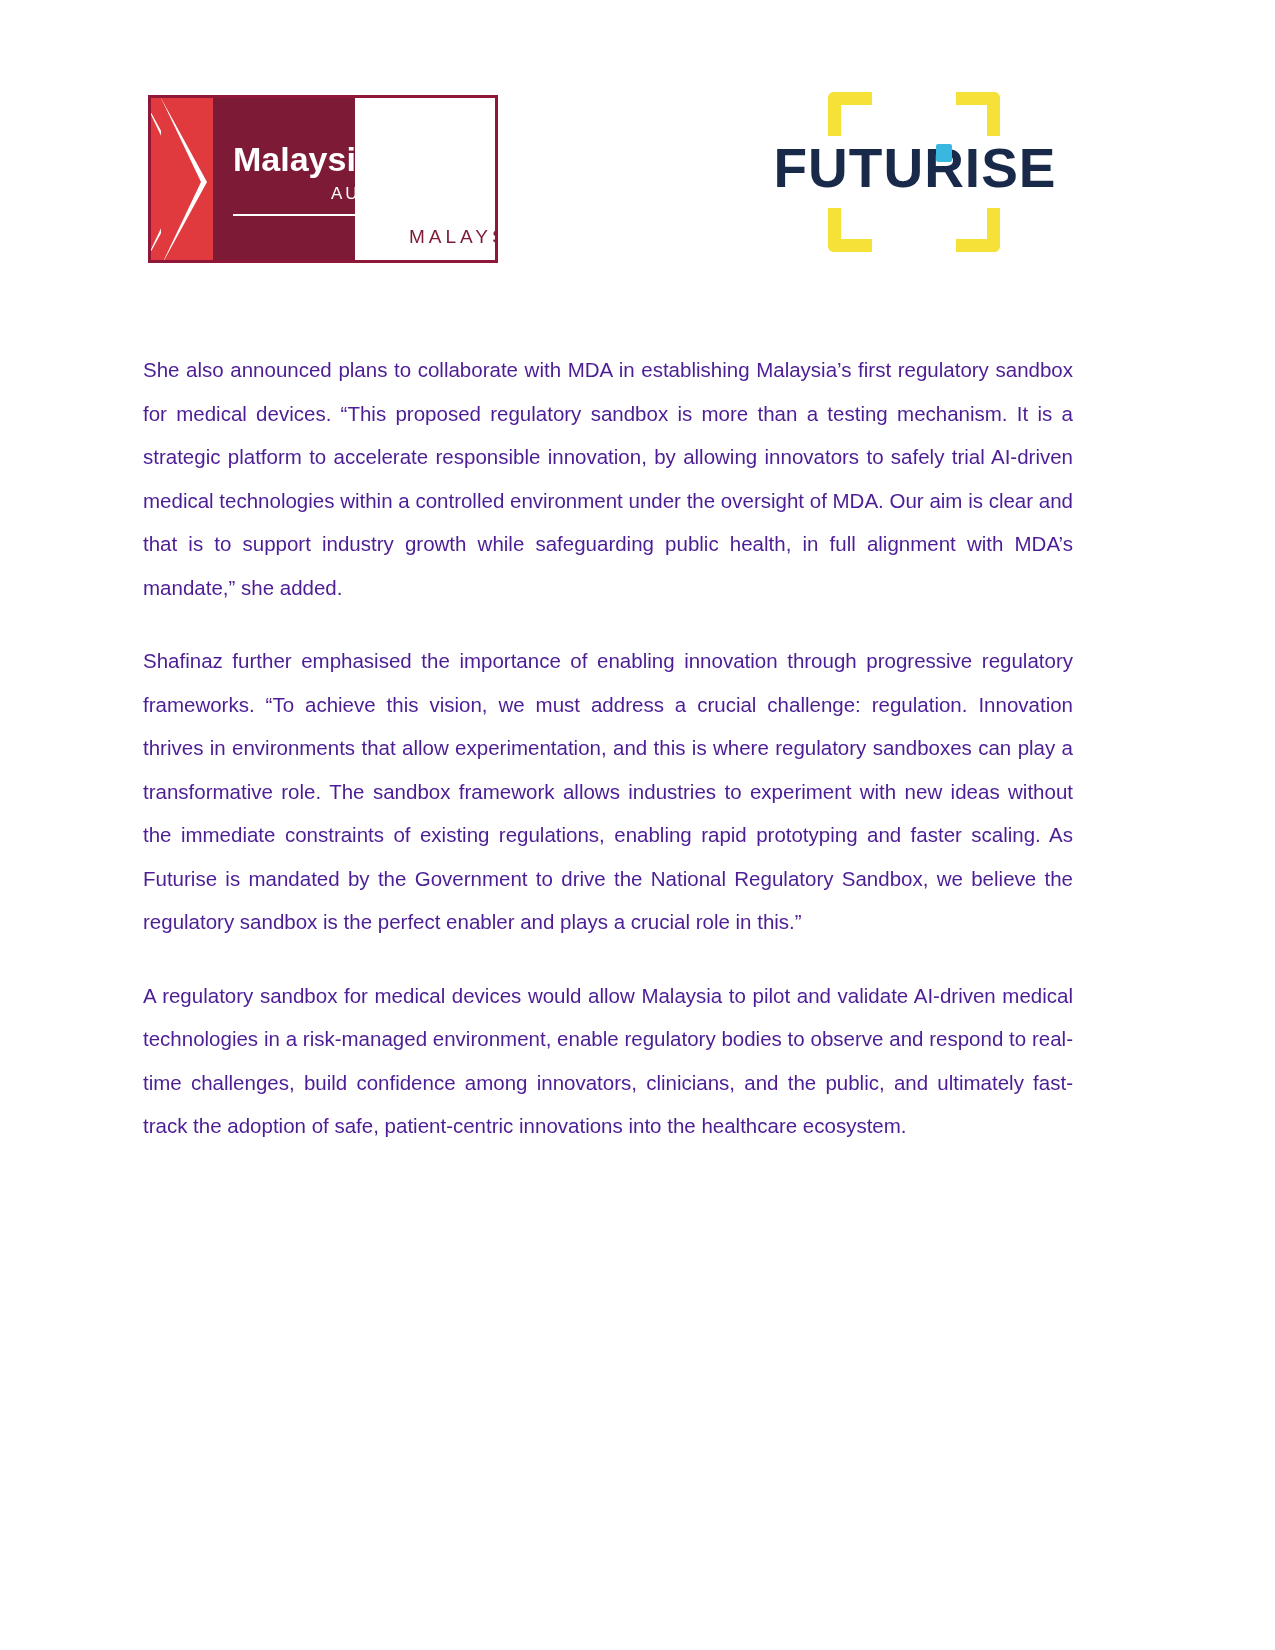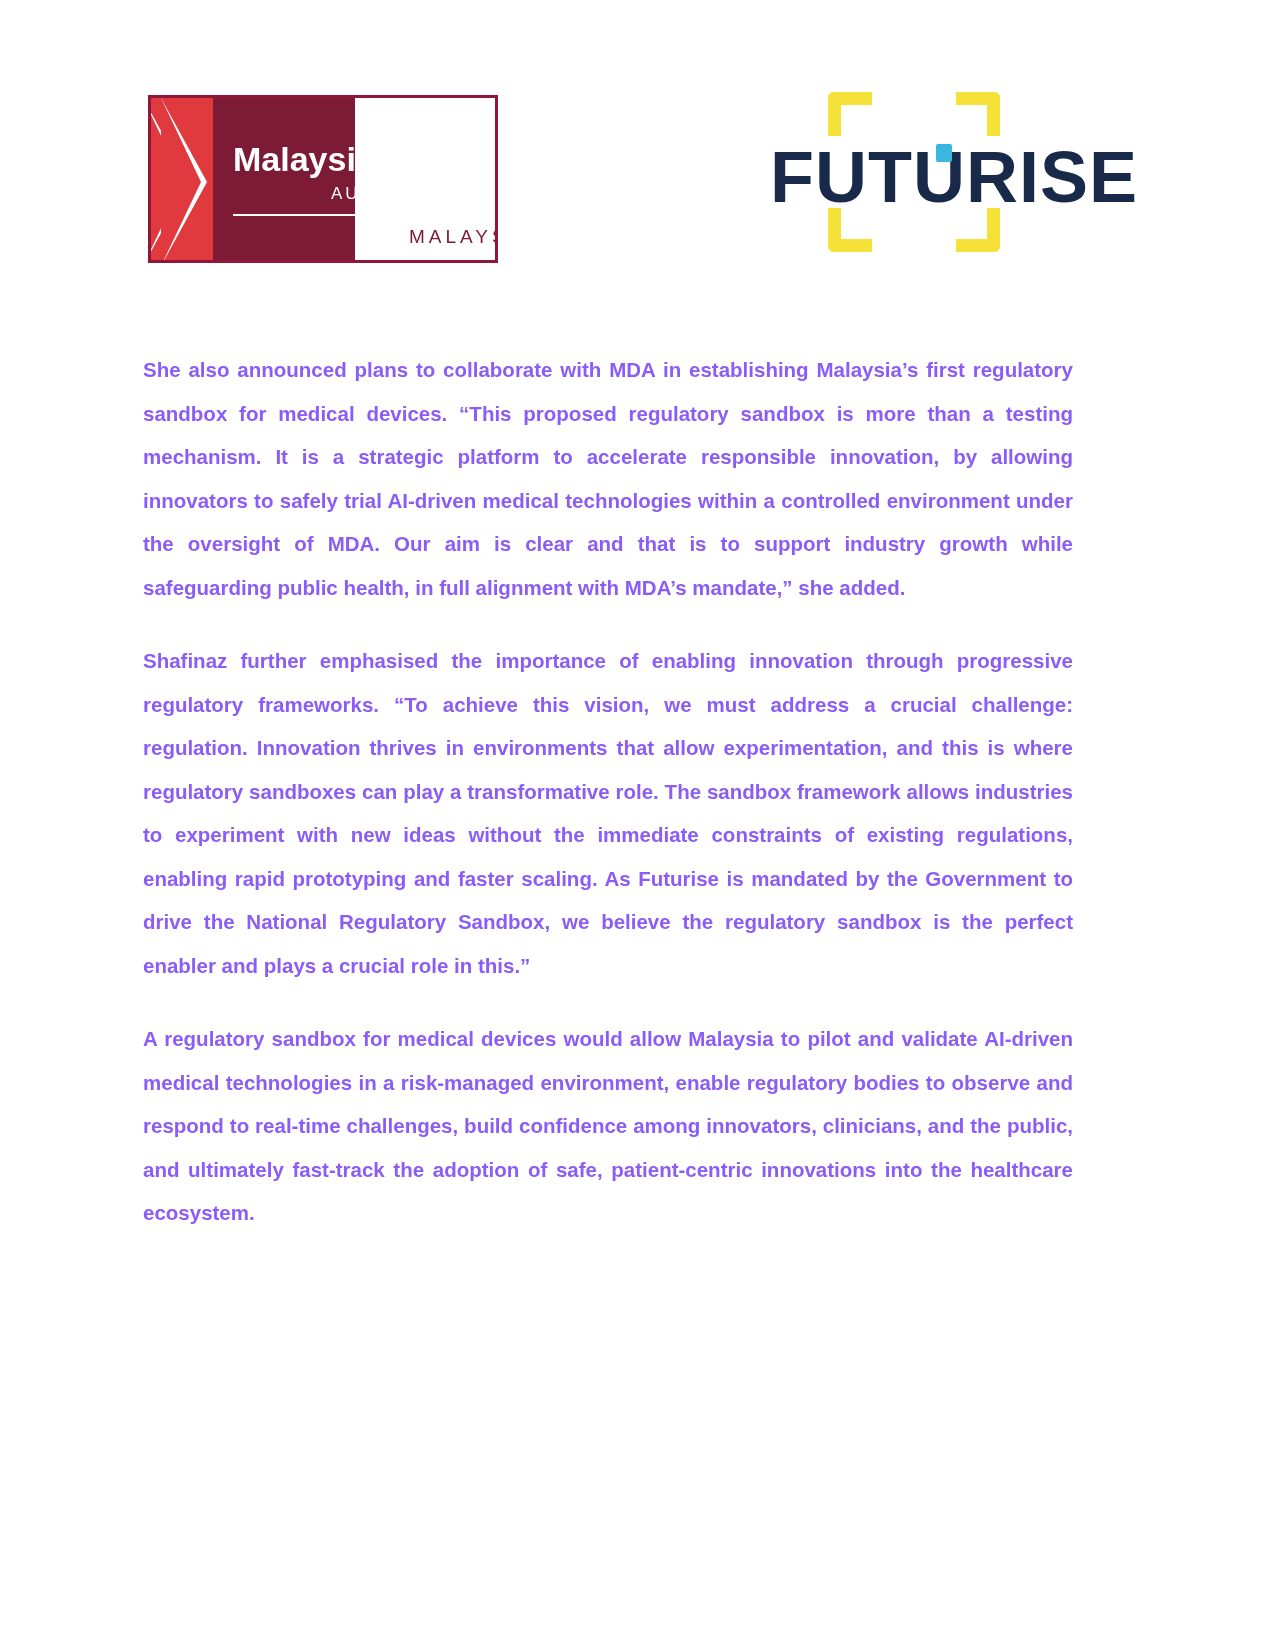--- a/index.html
+++ b/index.html
@@ -154,21 +154,21 @@
   .fut-bracket.tr { left: 186px; top: 4px; border-right: 13px solid #f5e137; border-top: 13px solid #f5e137; border-top-right-radius: 6px; }
   .fut-bracket.bl { left: 58px; top: 120px; border-left: 13px solid #f5e137; border-bottom: 13px solid #f5e137; border-bottom-left-radius: 6px; }
   .fut-bracket.br { left: 186px; top: 120px; border-right: 13px solid #f5e137; border-bottom: 13px solid #f5e137; border-bottom-right-radius: 6px; }
 
   .fut-word {
     position: absolute;
     left: 0px;
     top: 48px;
     width: 290px;
     text-align: center;
-    font-size: 72px;
+    font-size: 55px;
     font-weight: bold;
     letter-spacing: 1px;
     color: #18294a;
     font-family: "Liberation Sans", sans-serif;
   }
   .fut-accent {
     position: absolute;
     left: 166px;
     top: 56px;
     width: 16px;
@@ -183,23 +183,23 @@
     left: 143px;
     top: 348px;
     width: 930px;
   }
   .para {
     font-size: 20.5px;
     line-height: 43.5px;
     text-align: justify;
     text-justify: inter-word;
     margin: 0 0 30px 0;
-    color: #8b5cf6;
-    font-family: "Liberation Sans", sans-serif;
-    font-weight: 700;
+    color: #4c1d95;
+    font-family: "Liberation Sans", sans-serif;
+    font-weight: 400;
   }
   .para:last-child { margin-bottom: 0; }
   .para.last-line-left { text-align-last: left; }
 </style>
 </head>
 <body>
 
 <div class="page">
 
   <div class="header">

